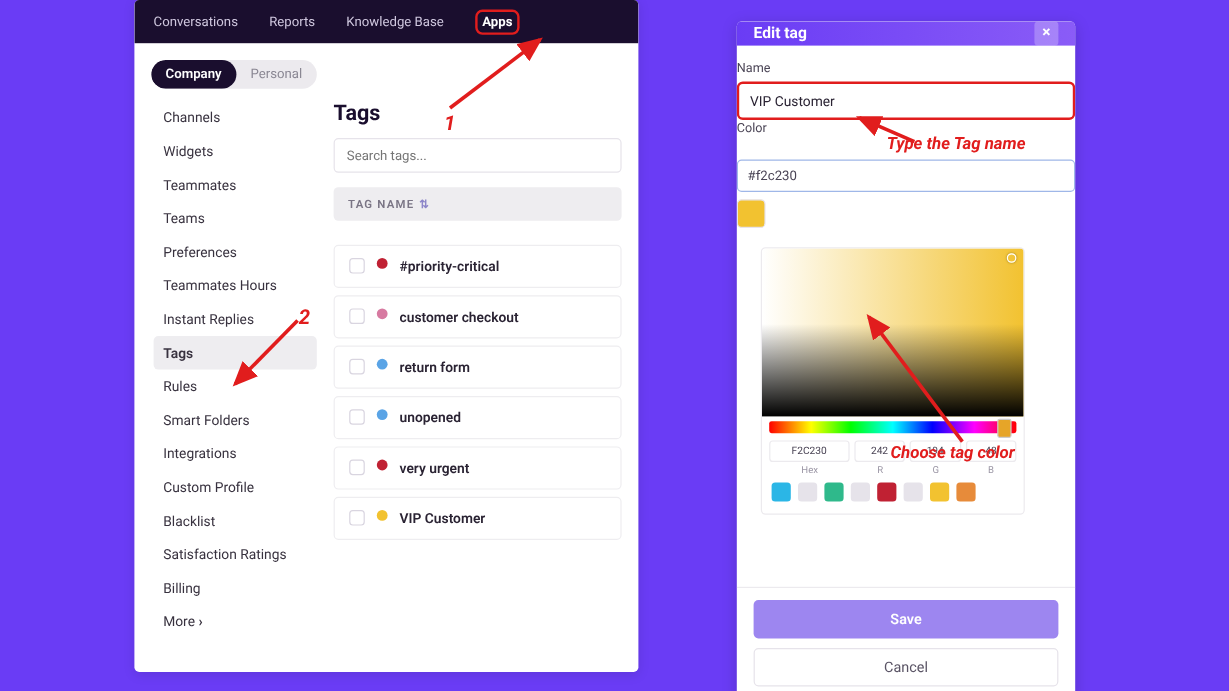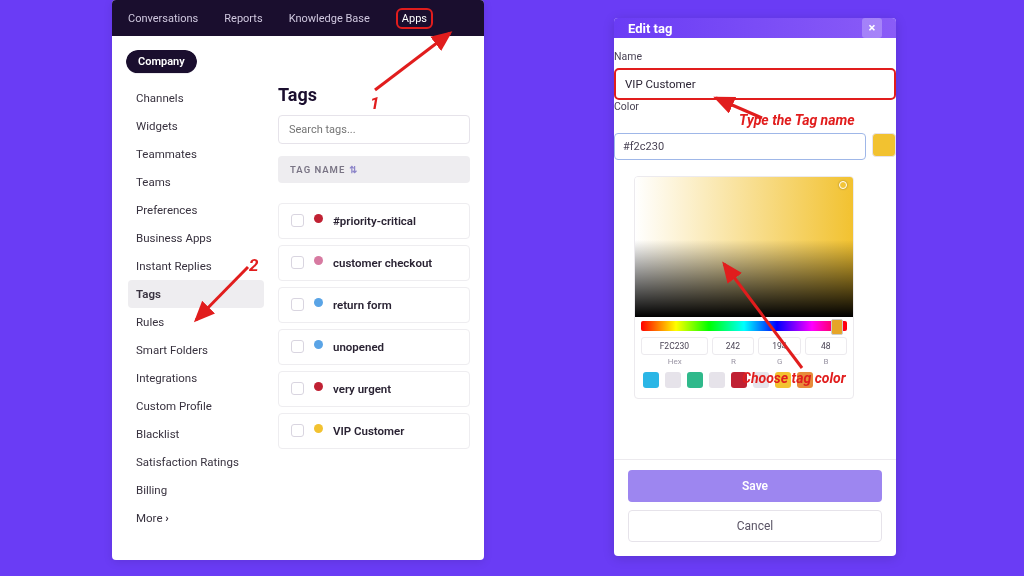--- a/index.html
+++ b/index.html
@@ -1,25 +1,25 @@
 <!DOCTYPE html>
 <html><head>
 <meta charset="utf-8">
 <style>
   * { box-sizing: border-box; margin: 0; padding: 0; font-family: -apple-system, BlinkMacSystemFont, "Segoe UI", Roboto, sans-serif; }
   body { background: #6a3cf5; width: 1024px; height: 576px; position: relative; overflow: hidden; }
 
   
-  .panel-left { position: absolute; left: 112px; top: 0; width: 372px; height: 560px; background: #fff; border-radius: 4px; overflow: hidden; box-shadow: 0 2px 10px rgba(0,0,0,0.1);}
+  .panel-left { position: absolute; left: 112px; top: 0; width: 420px; height: 560px; background: #fff; border-radius: 4px; overflow: hidden; box-shadow: 0 2px 10px rgba(0,0,0,0.1);}
   .topbar { background: #1a0e2e; color: #d9d2e6; display: flex; align-items: center; height: 36px; padding: 0 16px; gap: 26px; font-size: 11px; }
   .topbar-item { cursor: pointer; color:#d0c8df;}
-  .topbar-item.apps { color: #fff; border: 2px solid #e11d1d; border-radius: 6px; padding: 2px 4px; position: relative; }
+  .topbar-item.apps { color: #fff; border: 2px solid #e11d1d; border-radius: 6px; padding: 2px 4px; position: relative; font-weight: bold; }
 
   .settings-row { display: flex; padding: 14px 14px 6px 14px; }
-  .toggle { display: flex; background: #eceaee; border-radius: 14px; height: 24px; font-size: 11px; overflow:hidden;flex-direction:column;}
+  .toggle { display: flex; background: #eceaee; border-radius: 14px; height: 24px; font-size: 11px; overflow:hidden;}
   .toggle span { padding: 5px 12px; cursor: pointer; color:#8a8793;}
   .toggle span.active { background: #1a0e2e; color: #fff; border-radius: 14px; font-weight:600;}
 
   .body-left { display: flex; }
   .sidebar { width: 162px; padding: 4px 10px 0 16px; }
   .side-item { font-size: 11.5px; color: #38323f; padding: 7px 8px; border-radius: 4px; cursor: pointer; }
   .side-item.active { background: #eeedf0; font-weight: 600; }
   .side-item.more::after { content: ' ›'; font-weight:bold;}
 
   .main { flex: 1; padding: 0 14px 0 4px; }
@@ -31,21 +31,21 @@
   .chk { width: 13px; height: 13px; border: 1px solid #d9d5e0; border-radius: 3px; }
   .dot { width: 9px; height: 9px; border-radius: 50%; }
 
   
   .panel-right { position: absolute; left: 614px; top: 18px; width: 282px; background: #fff; border-radius: 4px; overflow: hidden; box-shadow: 0 2px 12px rgba(0,0,0,0.15);}
   .modal-head { background: linear-gradient(90deg,#6a3cf5,#8a5cf7); color: #fff; display: flex; justify-content: space-between; align-items: center; padding: 0 14px; font-size: 13px; font-weight: 700; }
   .close { width: 20px; height: 20px; background: rgba(255,255,255,0.25); border-radius: 3px; color: #fff; text-align: center; line-height: 19px; font-size: 13px; cursor:pointer;}
   .modal-body { padding: 12px 0 8px; }
   .lbl { font-size: 10.5px; color: #4a4455; margin-bottom: 5px; display:block;}
   .name-input { width: 100%; border: 2px solid #e11d1d; border-radius: 5px; padding: 7px 9px; font-size: 11.5px; color:#2a2333; background:#fff;}
-  .color-input-row { display: flex; gap: 6px; margin-top: 20px; }
+  .color-input-row { display: flex; gap: 6px; margin-top: 20px; flex-direction: column; }
   .color-input { flex: 1; border: 1px solid #9fb7e8; border-radius: 4px; padding: 6px 8px; font-size: 11px; color:#4a4455;}
   .swatch { width: 24px; height: 24px; background: #f2c230; border: 1px solid #e7e3ec; border-radius: 4px; }
 
   .picker { margin: 8px 14px 0 20px; border: 1px solid #eceaee; border-radius: 4px; overflow: hidden; width: 220px;}
   .sat { height: 140px; background: linear-gradient(to top, #000, rgba(0,0,0,0) 55%), linear-gradient(to right, #fff, #f2c230); position: relative; }
   .sat-cursor { position: absolute; right: 6px; top: 4px; width: 8px; height: 8px; border: 1.5px solid #fff; border-radius: 50%; box-shadow: 0 0 2px rgba(0,0,0,0.4);}
   .hue { height: 10px; margin: 4px 6px 2px; background: linear-gradient(to right, #f00 0%, #ff0 17%, #0f0 33%, #0ff 50%, #00f 66%, #f0f 83%, #f00 100%); border-radius:2px; position:relative;}
   .hue::after{content:'';position:absolute;right:4px;top:-2px;width:10px;height:14px;background:#e6a528;border:1px solid #ccc;border-radius:2px;}
   .vals { display:flex; text-align:center; font-size:8.5px; padding:4px 6px 2px; gap:4px;}
   .vals div{ flex:1; border:1px solid #eceaee; border-radius:3px; padding:3px 0; color:#4a4455;}
@@ -80,21 +80,21 @@
     </div>
   </div>
 
   <div class="body-left">
     <div class="sidebar" id="sidebar">
         <div class="side-item">Channels</div>
         <div class="side-item">Widgets</div>
         <div class="side-item">Teammates</div>
         <div class="side-item">Teams</div>
         <div class="side-item">Preferences</div>
-        <div class="side-item">Business Apps</div>
+        <div class="side-item">Teammates Hours</div>
         <div class="side-item">Instant Replies</div>
         <div class="side-item active">Tags</div>
         <div class="side-item">Rules</div>
         <div class="side-item">Smart Folders</div>
         <div class="side-item">Integrations</div>
         <div class="side-item">Custom Profile</div>
         <div class="side-item">Blacklist</div>
         <div class="side-item">Satisfaction Ratings</div>
         <div class="side-item">Billing</div>
         <div class="side-item more">More</div>

